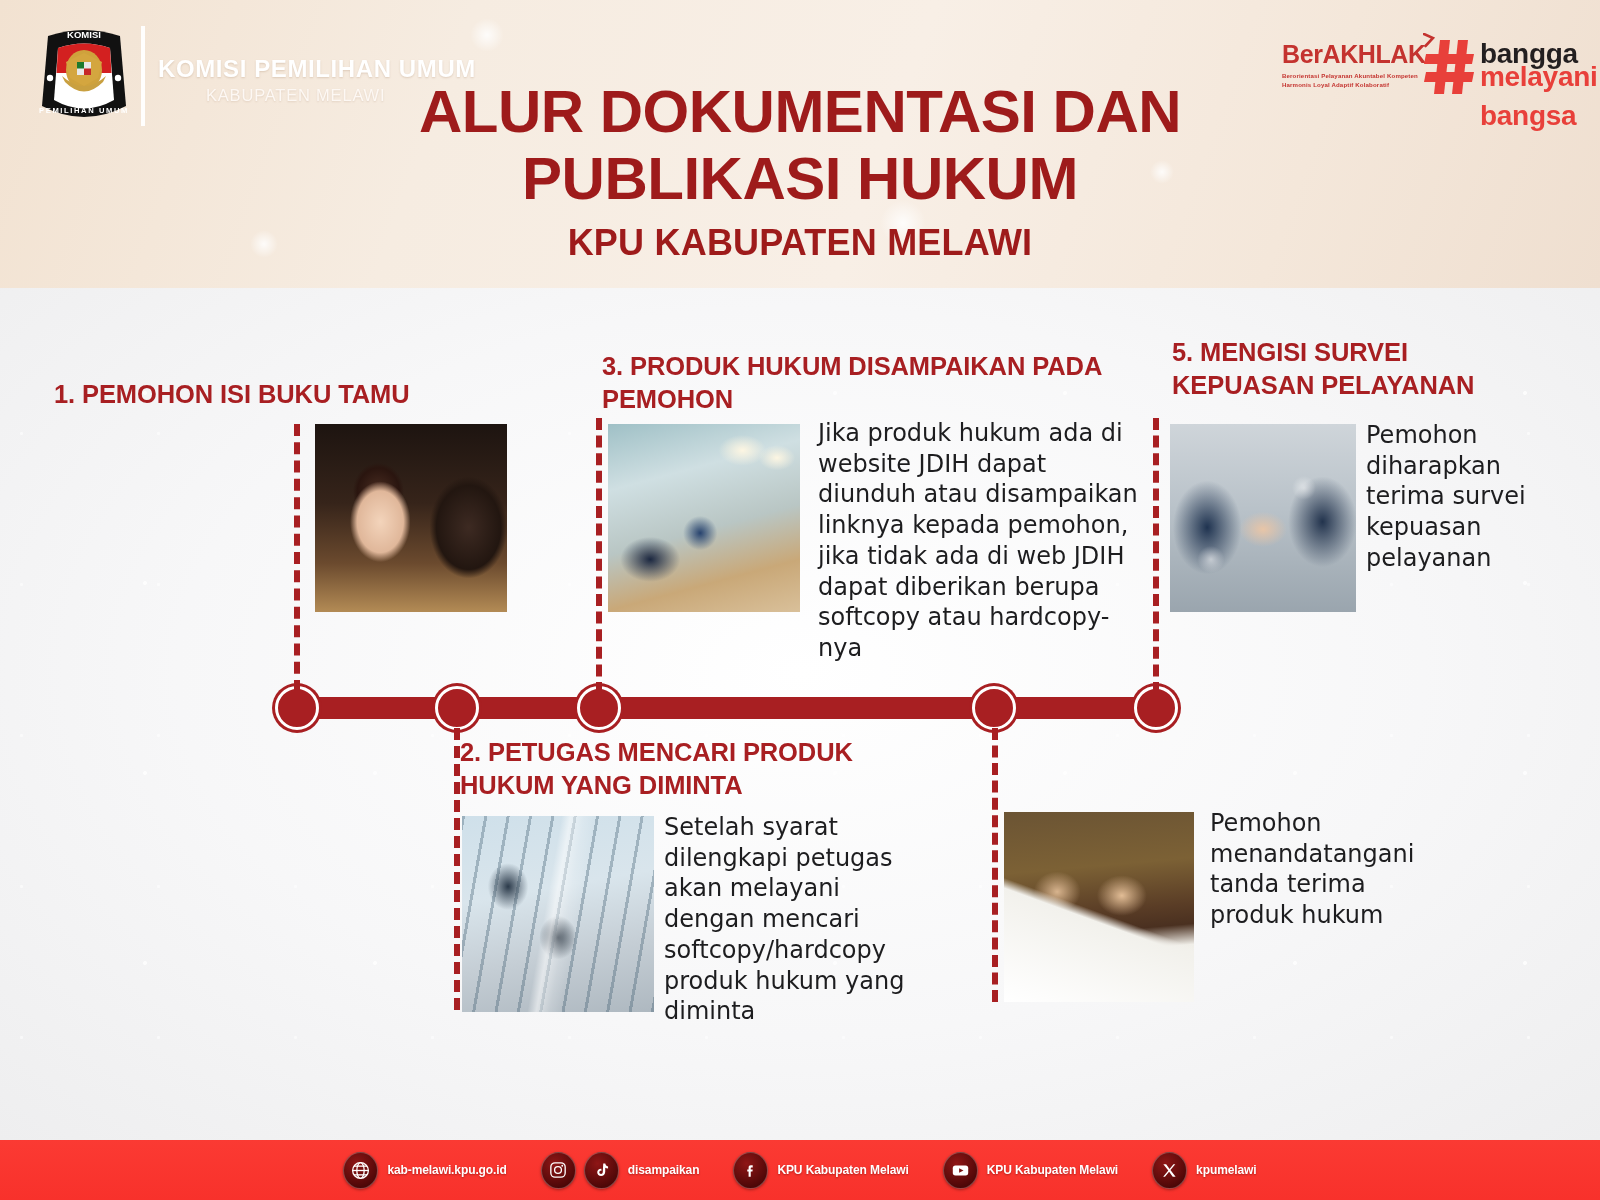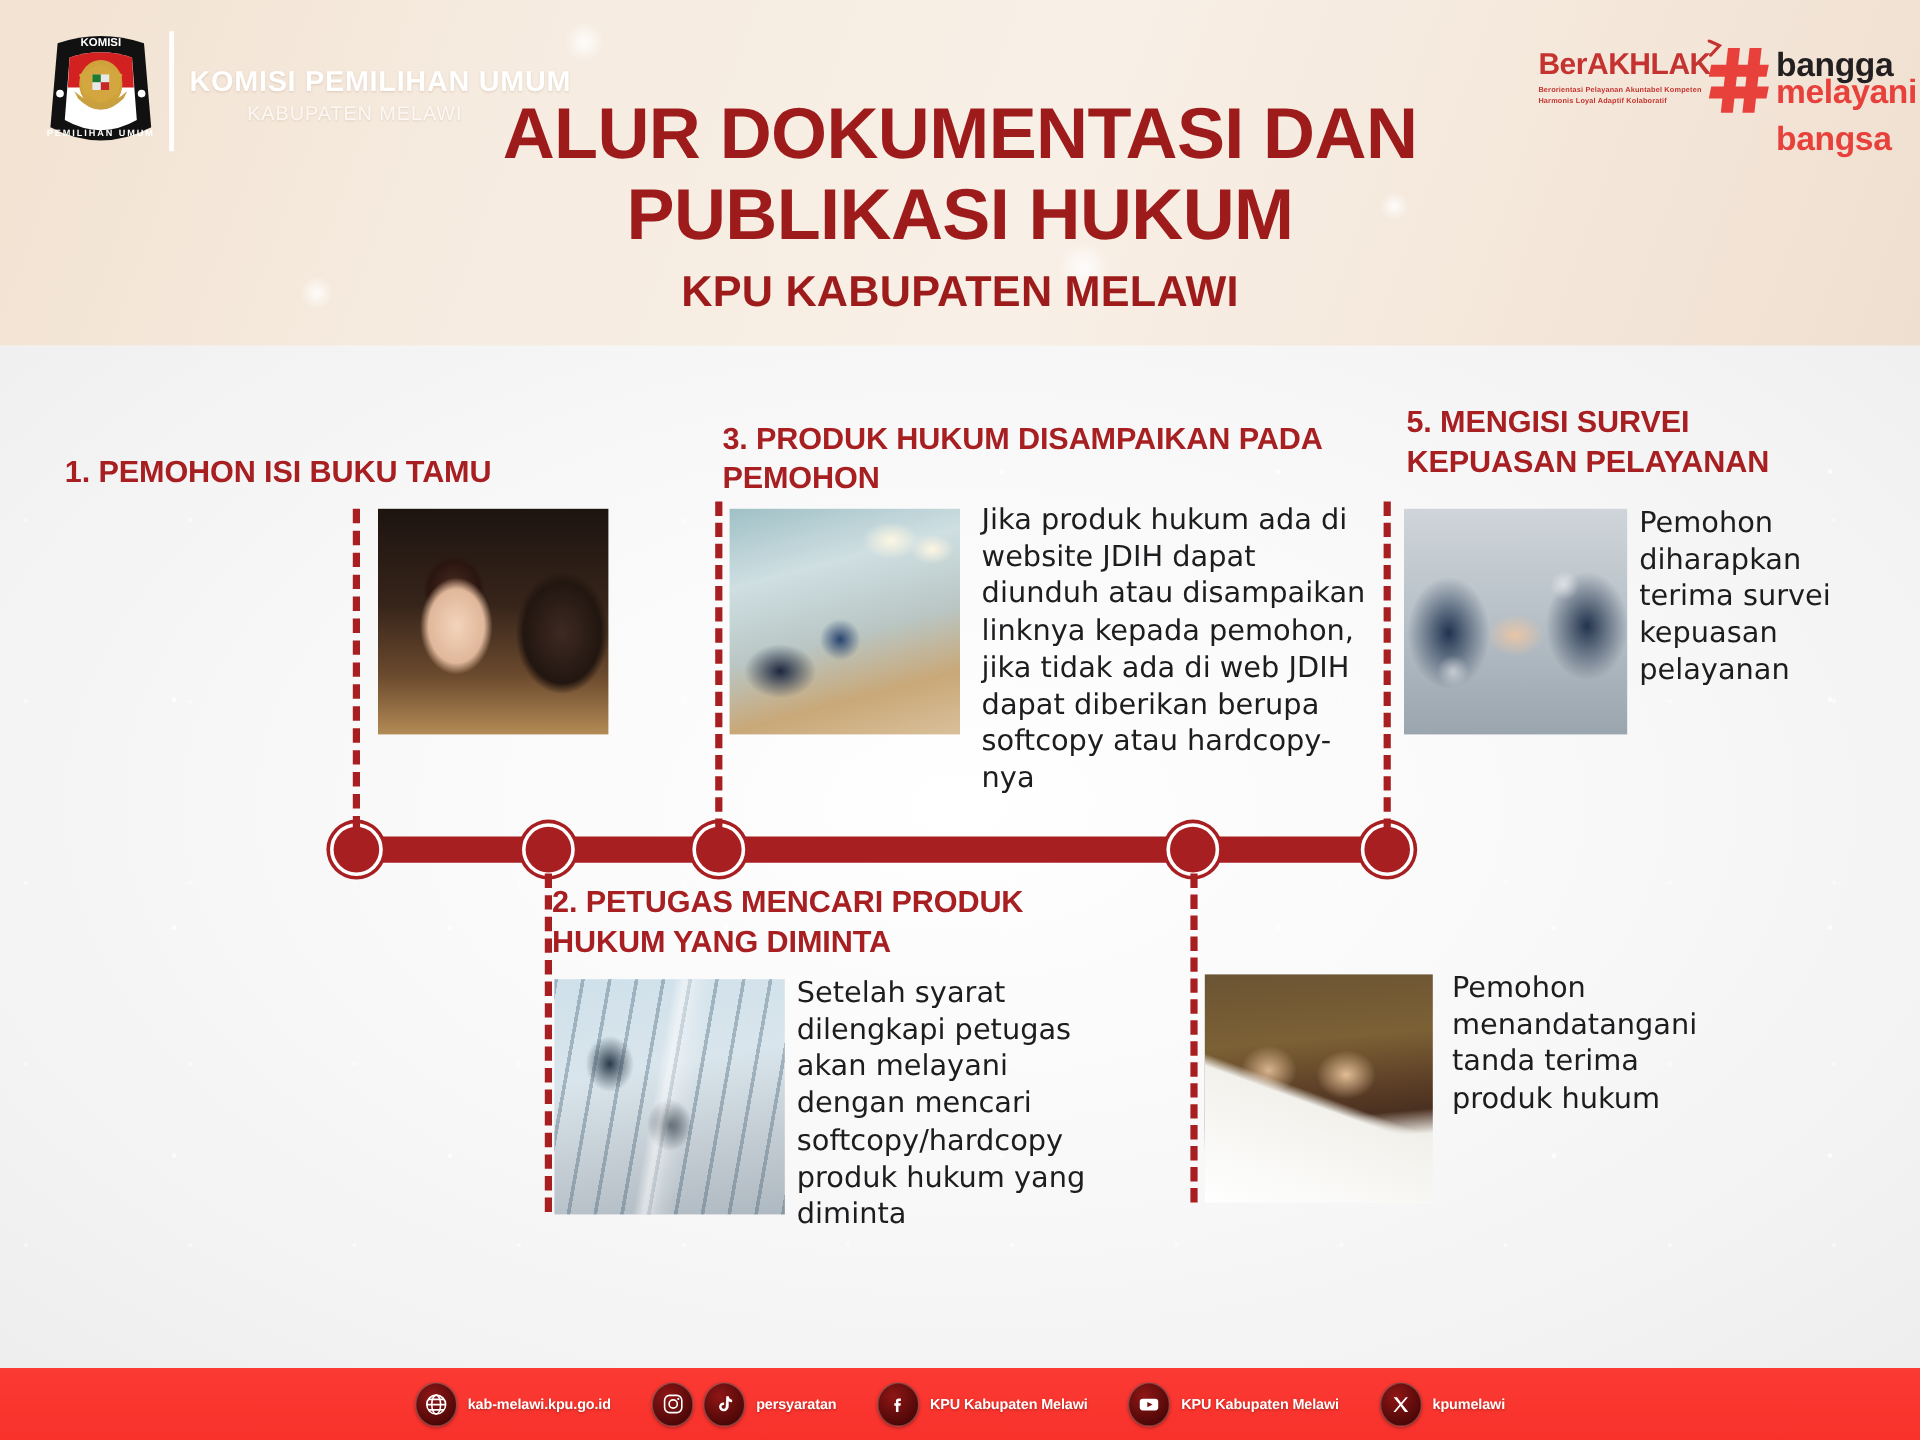--- a/index.html
+++ b/index.html
@@ -291,21 +291,21 @@
     </div>
 
     <div class="f-gap-sm"></div>
 
     <div class="f-item">
       <div class="f-icon">
         <svg viewBox="0 0 24 24" width="19" height="19">
           <path d="M14.2 3.2h2.6c.25 2.05 1.45 3.4 3.5 3.6v2.65c-1.35.05-2.6-.35-3.6-1.05v5.2c0 3.5-2.5 5.5-5.2 5.5-2.75 0-4.9-2.05-4.9-4.8 0-2.9 2.35-4.95 5.3-4.6v2.8c-1.55-.4-2.7.55-2.7 1.85 0 1.25 1 2.05 2.2 2.05 1.25 0 2.2-.85 2.2-2.4z" fill="#ffffff"></path>
         </svg>
       </div>
-      <span class="f-label">persyaratan</span>
+      <span class="f-label">disampaikan</span>
     </div>
 
     <div class="f-gap"></div>
 
     <div class="f-item">
       <div class="f-icon">
         <svg viewBox="0 0 24 24" width="19" height="19">
           <path d="M14.8 8.2h-1.9c-.35 0-.6.25-.6.65V10.6h2.5l-.35 2.6h-2.15v6.6H9.6v-6.6H7.9v-2.6h1.7V8.4c0-1.85 1.1-2.95 2.85-2.95h2.35z" fill="#ffffff"></path>
         </svg>
       </div>

